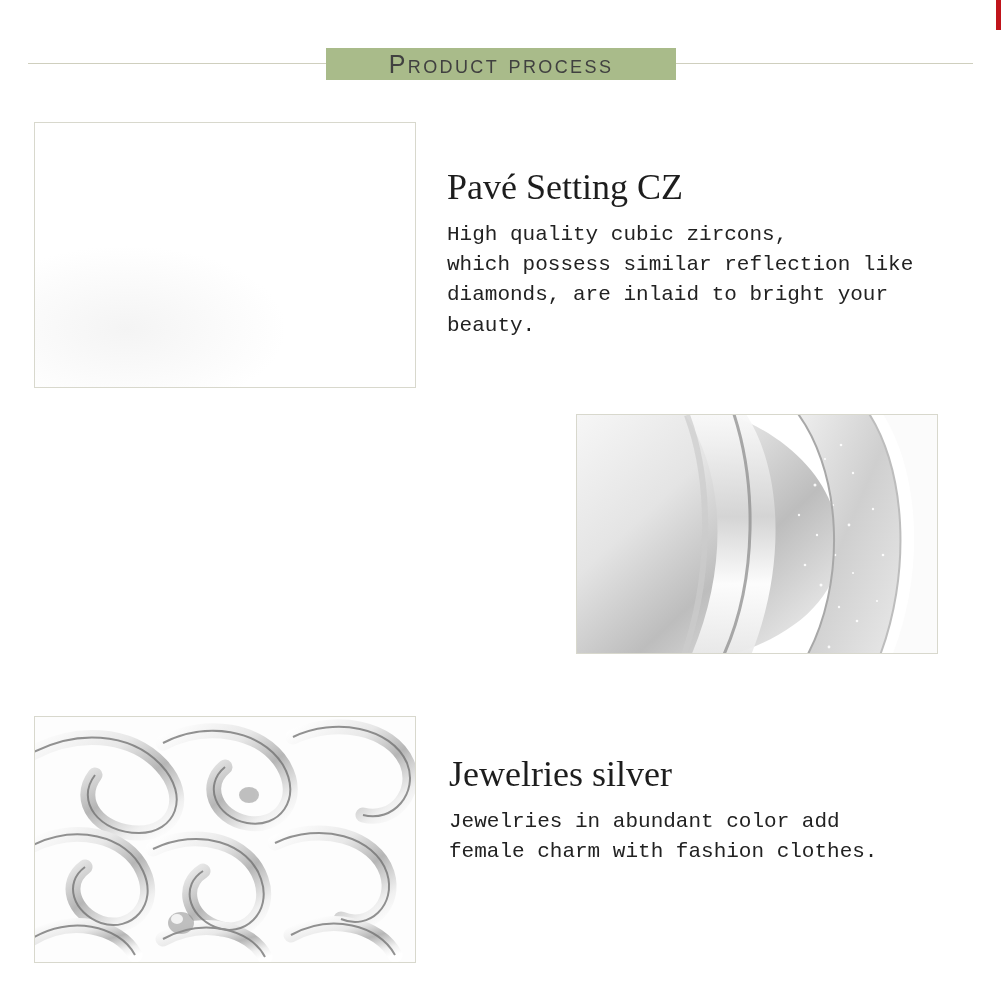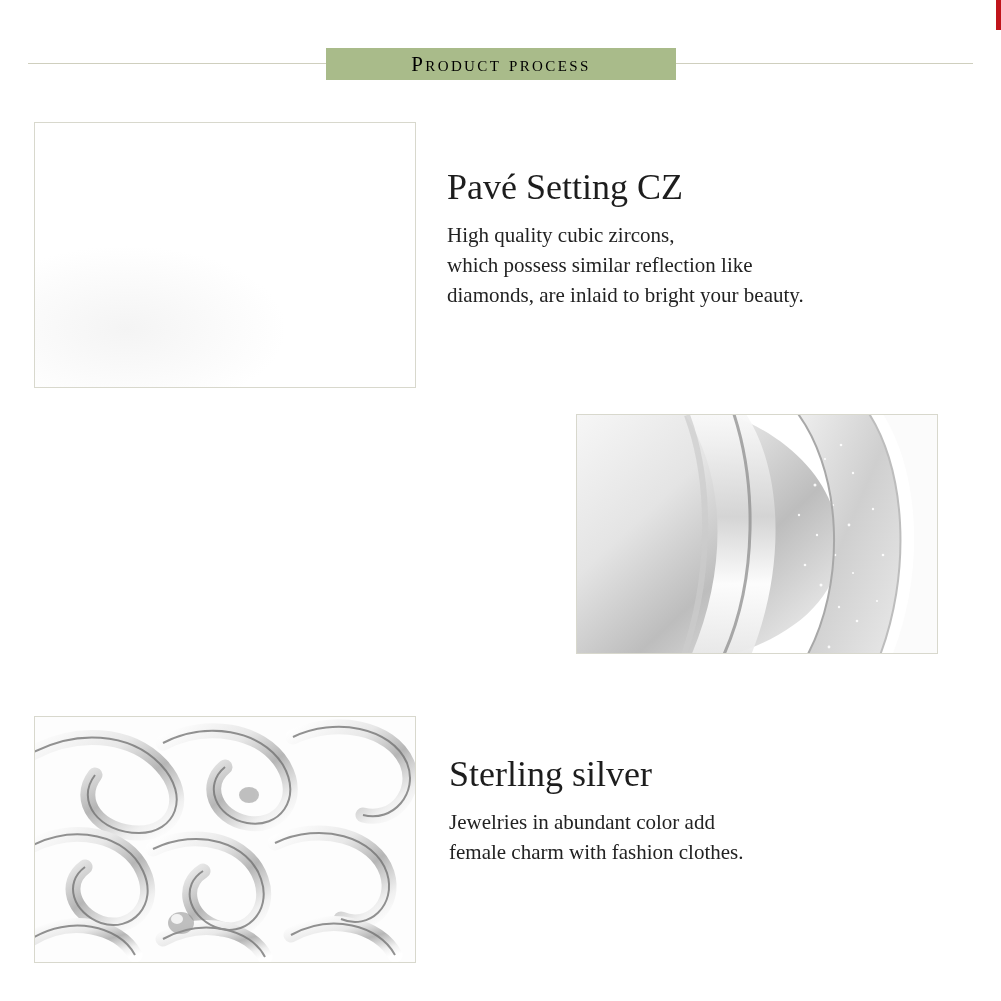--- a/index.html
+++ b/index.html
@@ -41,25 +41,25 @@
     left: 326px;
     top: 48px;
     width: 350px;
     height: 32px;
     background: #a9bb8a;
     display: flex;
     align-items: center;
     justify-content: center;
   }
   .header-tab-label {
-    font-family: Liberation Serif, serif;
+    font-family: Liberation Sans, sans-serif;
     font-variant: small-caps;
-    font-size: 21px;
+    font-size: 25px;
     letter-spacing: 2.4px;
-    color: #000000;
+    color: #404040;
     white-space: nowrap;
   }
 
   
   .photo {
     position: absolute;
     border: 1px solid #d8d8cd;
     background: #ffffff;
     overflow: hidden;
   }
@@ -104,21 +104,21 @@
   }
   .txt-title {
     font-family: "Liberation Serif", serif;
     font-size: 36px;
     color: #1d1d1d;
     margin: 0 0 12px 0;
     font-weight: normal;
     line-height: 1.1;
   }
   .txt-body {
-    font-family: Liberation Serif, serif;
+    font-family: Liberation Mono, monospace;
     font-size: 21px;
     color: #222222;
     line-height: 1.45;
     margin: 0;
     white-space: pre-line;
   }
   #block-pave {
     left: 447px;
     top: 168px;
     width: 530px;
@@ -352,18 +352,18 @@
           <ellipse cx="214" cy="78" rx="10" ry="8"></ellipse>
         </g>
         <g fill="#ffffff" opacity=".8">
           <ellipse cx="142" cy="202" rx="6" ry="5"></ellipse>
         </g>
       </svg>
     </div>
   </div>
 
   <div class="txt-block" id="block-oxidized">
-    <h2 class="txt-title">Sterling silver</h2>
+    <h2 class="txt-title">Jewelries silver</h2>
     <p class="txt-body"> Jewelries in abundant color add
 female charm with fashion clothes.</p>
   </div>
 
 </div>
 
 </body></html>

